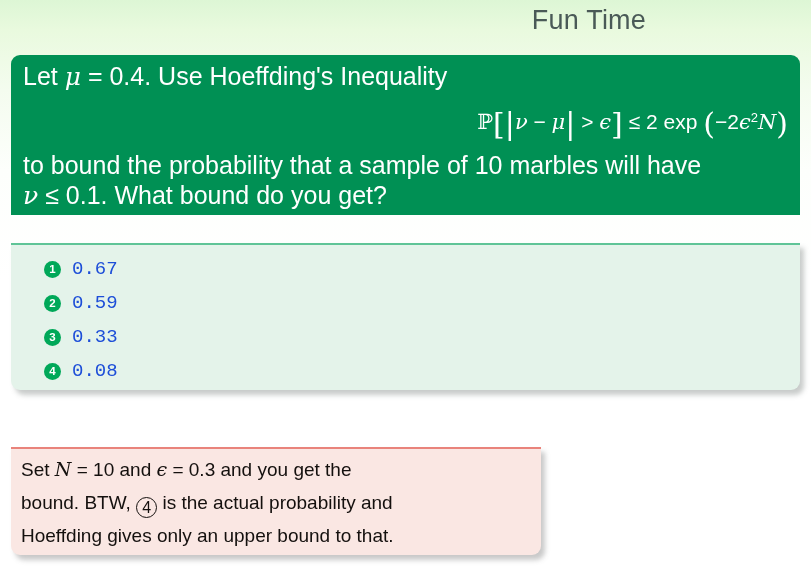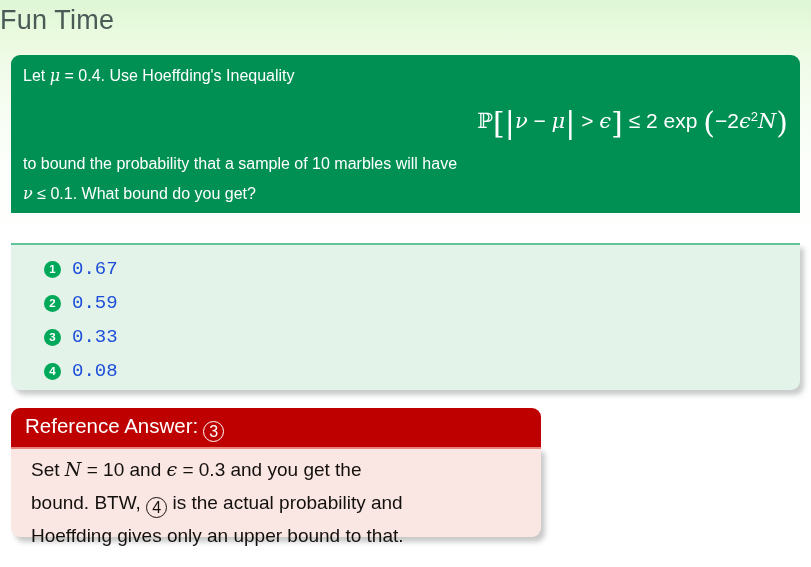--- a/index.html
+++ b/index.html
@@ -20,21 +20,21 @@
     background: linear-gradient(to bottom, #ddf6d5 0px, #e9fade 30px, #f4fcef 90px, #fdfffc 170px, #ffffff 280px, #ffffff 567px);
     overflow: hidden;
   }
 
   
   #title-bar {
     position: absolute;
     left: 0;
     top: 2px;
     width: 646px;
-    text-align: left;
+    text-align: right;
   }
   #title-text {
     font-size: 27px;
     color: #4a5a57;
     letter-spacing: 0.2px;
     line-height: 36px;
     white-space: nowrap;
   }
 
   
@@ -43,21 +43,21 @@
     left: 11px;
     top: 55px;
     width: 789px;
     background: #009054;
     border-radius: 9px 9px 0 0;
     box-sizing: border-box;
     padding: 6px 12px 4px 12px;
     color: #ffffff;
   }
   .qline {
-    font-size: 16px;
+    font-size: 25px;
     line-height: 30px;
     color: #ffffff;
     white-space: nowrap;
   }
   #q-formula {
     text-align: right;
     font-size: 21px;
     line-height: 52px;
     color: #ffffff;
     white-space: nowrap;
@@ -150,27 +150,27 @@
     margin-left: 5px;
     box-sizing: border-box;
   }
 
   
   #ref-body {
     position: absolute;
     left: 11px;
     top: 447px;
     width: 530px;
-    height: 90px;
+    height: 108px;
     background: #fae7e3;
     border-top: 2px solid #e9837b;
     border-radius: 0 0 9px 9px;
     box-sizing: border-box;
     box-shadow: 4px 5px 5px rgba(100,100,100,0.35);
-    padding: 4px 10px 0 20px;
+    padding: 4px 10px 0 10px;
   }
   .expl-line {
     font-size: 19px;
     line-height: 33px;
     color: #14100e;
     white-space: nowrap;
   }
   .circle-num-dark {
     display: inline-block;
     width: 21px;
@@ -229,23 +229,20 @@
       <span class="answer-text">0.33</span>
     </div>
 
     <div class="answer-row">
       <span class="num-badge">4</span>
       <span class="answer-text">0.08</span>
     </div>
 
   </div>
 
-  <div id="ref-header">
-    <span id="ref-header-text"><span>Reference Answer:</span><span class="circle-num-light">3</span></span>
-  </div>
 
   <div id="ref-body">
 
     <div class="expl-line">
       <span>Set </span><span class="mathit">N</span><span> = 10 and </span><span class="greek">ϵ</span><span> = 0.3 and you get the</span>
     </div>
 
     <div class="expl-line">
       <span>bound. BTW, </span><span class="circle-num-dark">4</span><span> is the actual probability and</span>
     </div>

